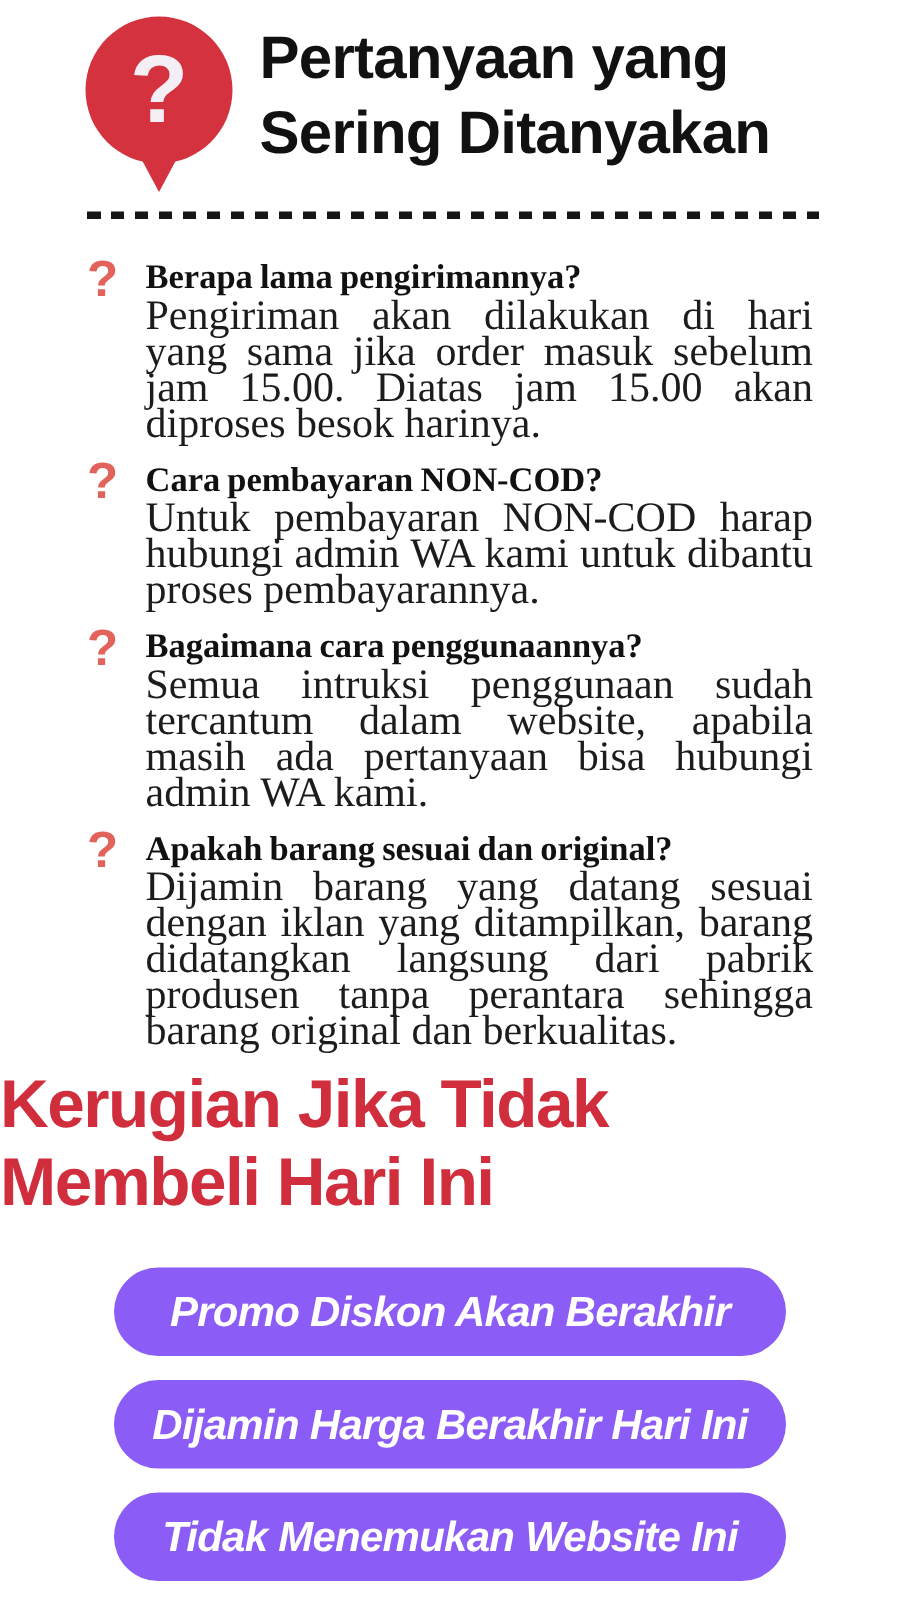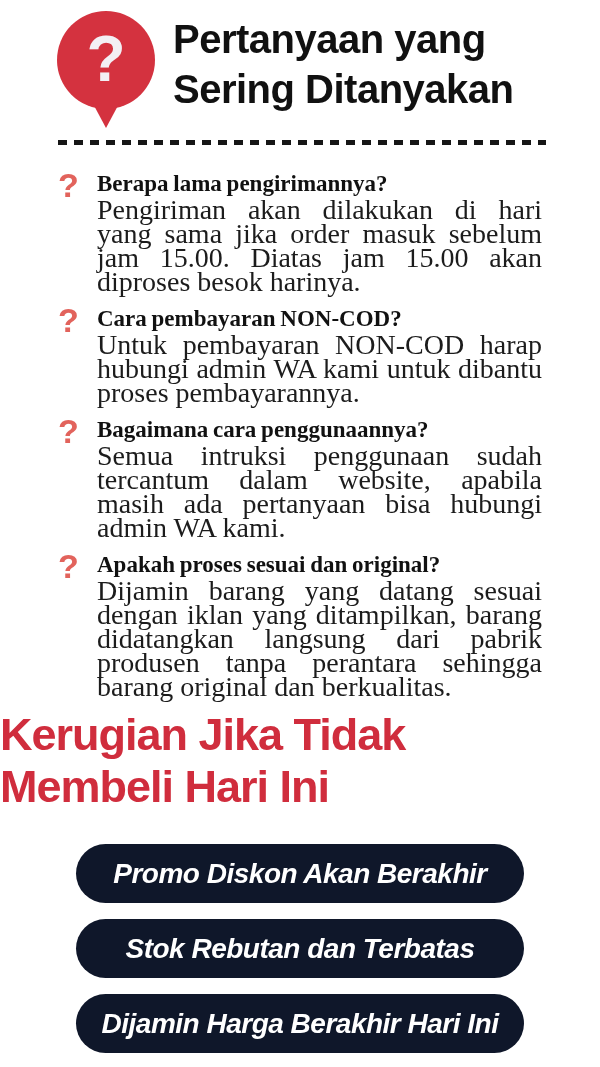--- a/index.html
+++ b/index.html
@@ -89,21 +89,21 @@
     flex-direction: column;
     align-items: center;
   }
   .cta-button {
     display: block;
     width: 448px;
     height: 59px;
     margin-bottom: 16px;
     border: none;
     border-radius: 30px;
-    background: #0f172a;
+    background: #8b5cf6;
     color: #ffffff;
     font-family: "Liberation Sans", sans-serif;
     font-size: 28px;
     font-weight: bold;
     font-style: italic;
     letter-spacing: -0.5px;
     cursor: pointer;
   }
 
   .home-indicator {
@@ -157,36 +157,35 @@
       <span class="faq-bullet">?</span>
       <div class="faq-body">
         <h2 class="faq-question">Bagaimana cara penggunaannya?</h2>
         <p class="faq-answer">Semua intruksi penggunaan sudah tercantum dalam website, apabila masih ada pertanyaan bisa hubungi admin WA kami.</p>
       </div>
     </div>
 
     <div class="faq-item">
       <span class="faq-bullet">?</span>
       <div class="faq-body">
-        <h2 class="faq-question">Apakah proses sesuai dan original?</h2>
+        <h2 class="faq-question">Apakah barang sesuai dan original?</h2>
         <p class="faq-answer">Dijamin barang yang datang sesuai dengan iklan yang ditampilkan, barang didatangkan langsung dari pabrik produsen tanpa perantara sehingga barang original dan berkualitas.</p>
       </div>
     </div>
 
   </section>
 
   <section>
     <h2 class="urgency-heading">
       <span>Kerugian Jika Tidak</span>
       <span>Membeli Hari Ini</span>
     </h2>
 
     <div class="cta-list">
       <button class="cta-button">Promo Diskon Akan Berakhir</button>
-      <button class="cta-button">Stok Rebutan dan Terbatas</button>
       <button class="cta-button">Dijamin Harga Berakhir Hari Ini</button>
       <button class="cta-button">Tidak Menemukan Website Ini</button>
     </div>
   </section>
 
   <div class="home-indicator"></div>
 
 </div>
 
 </body></html>

